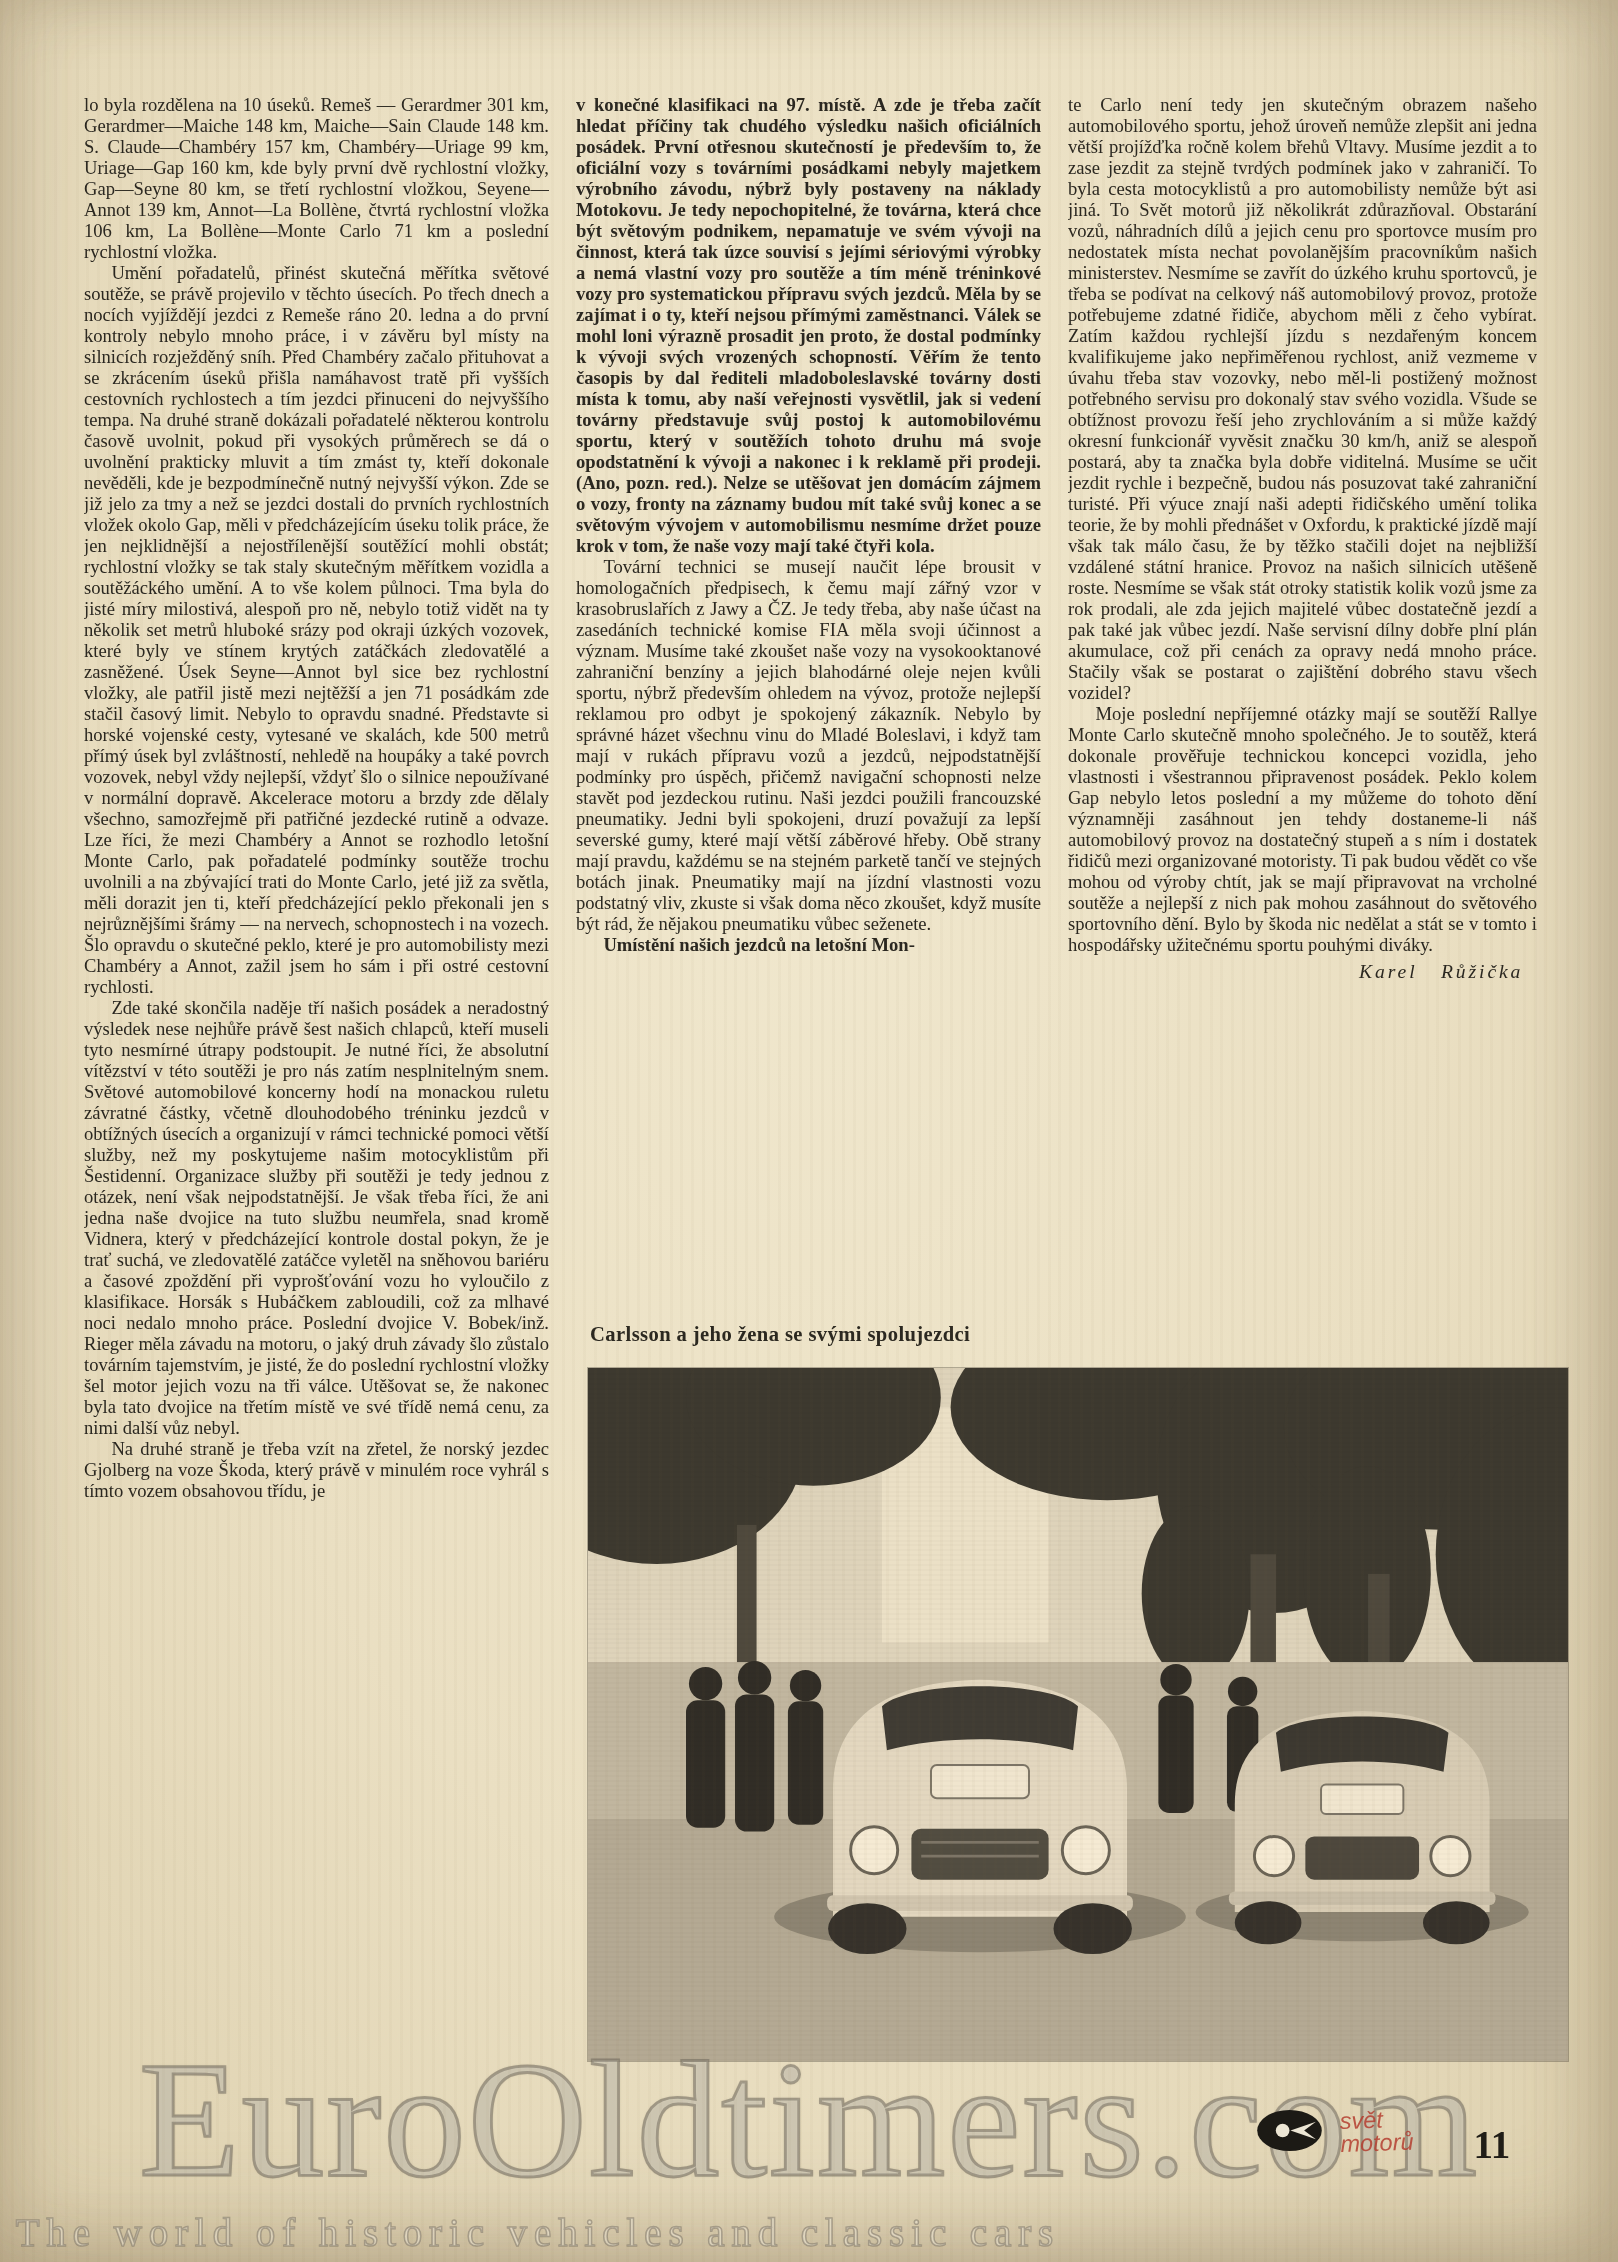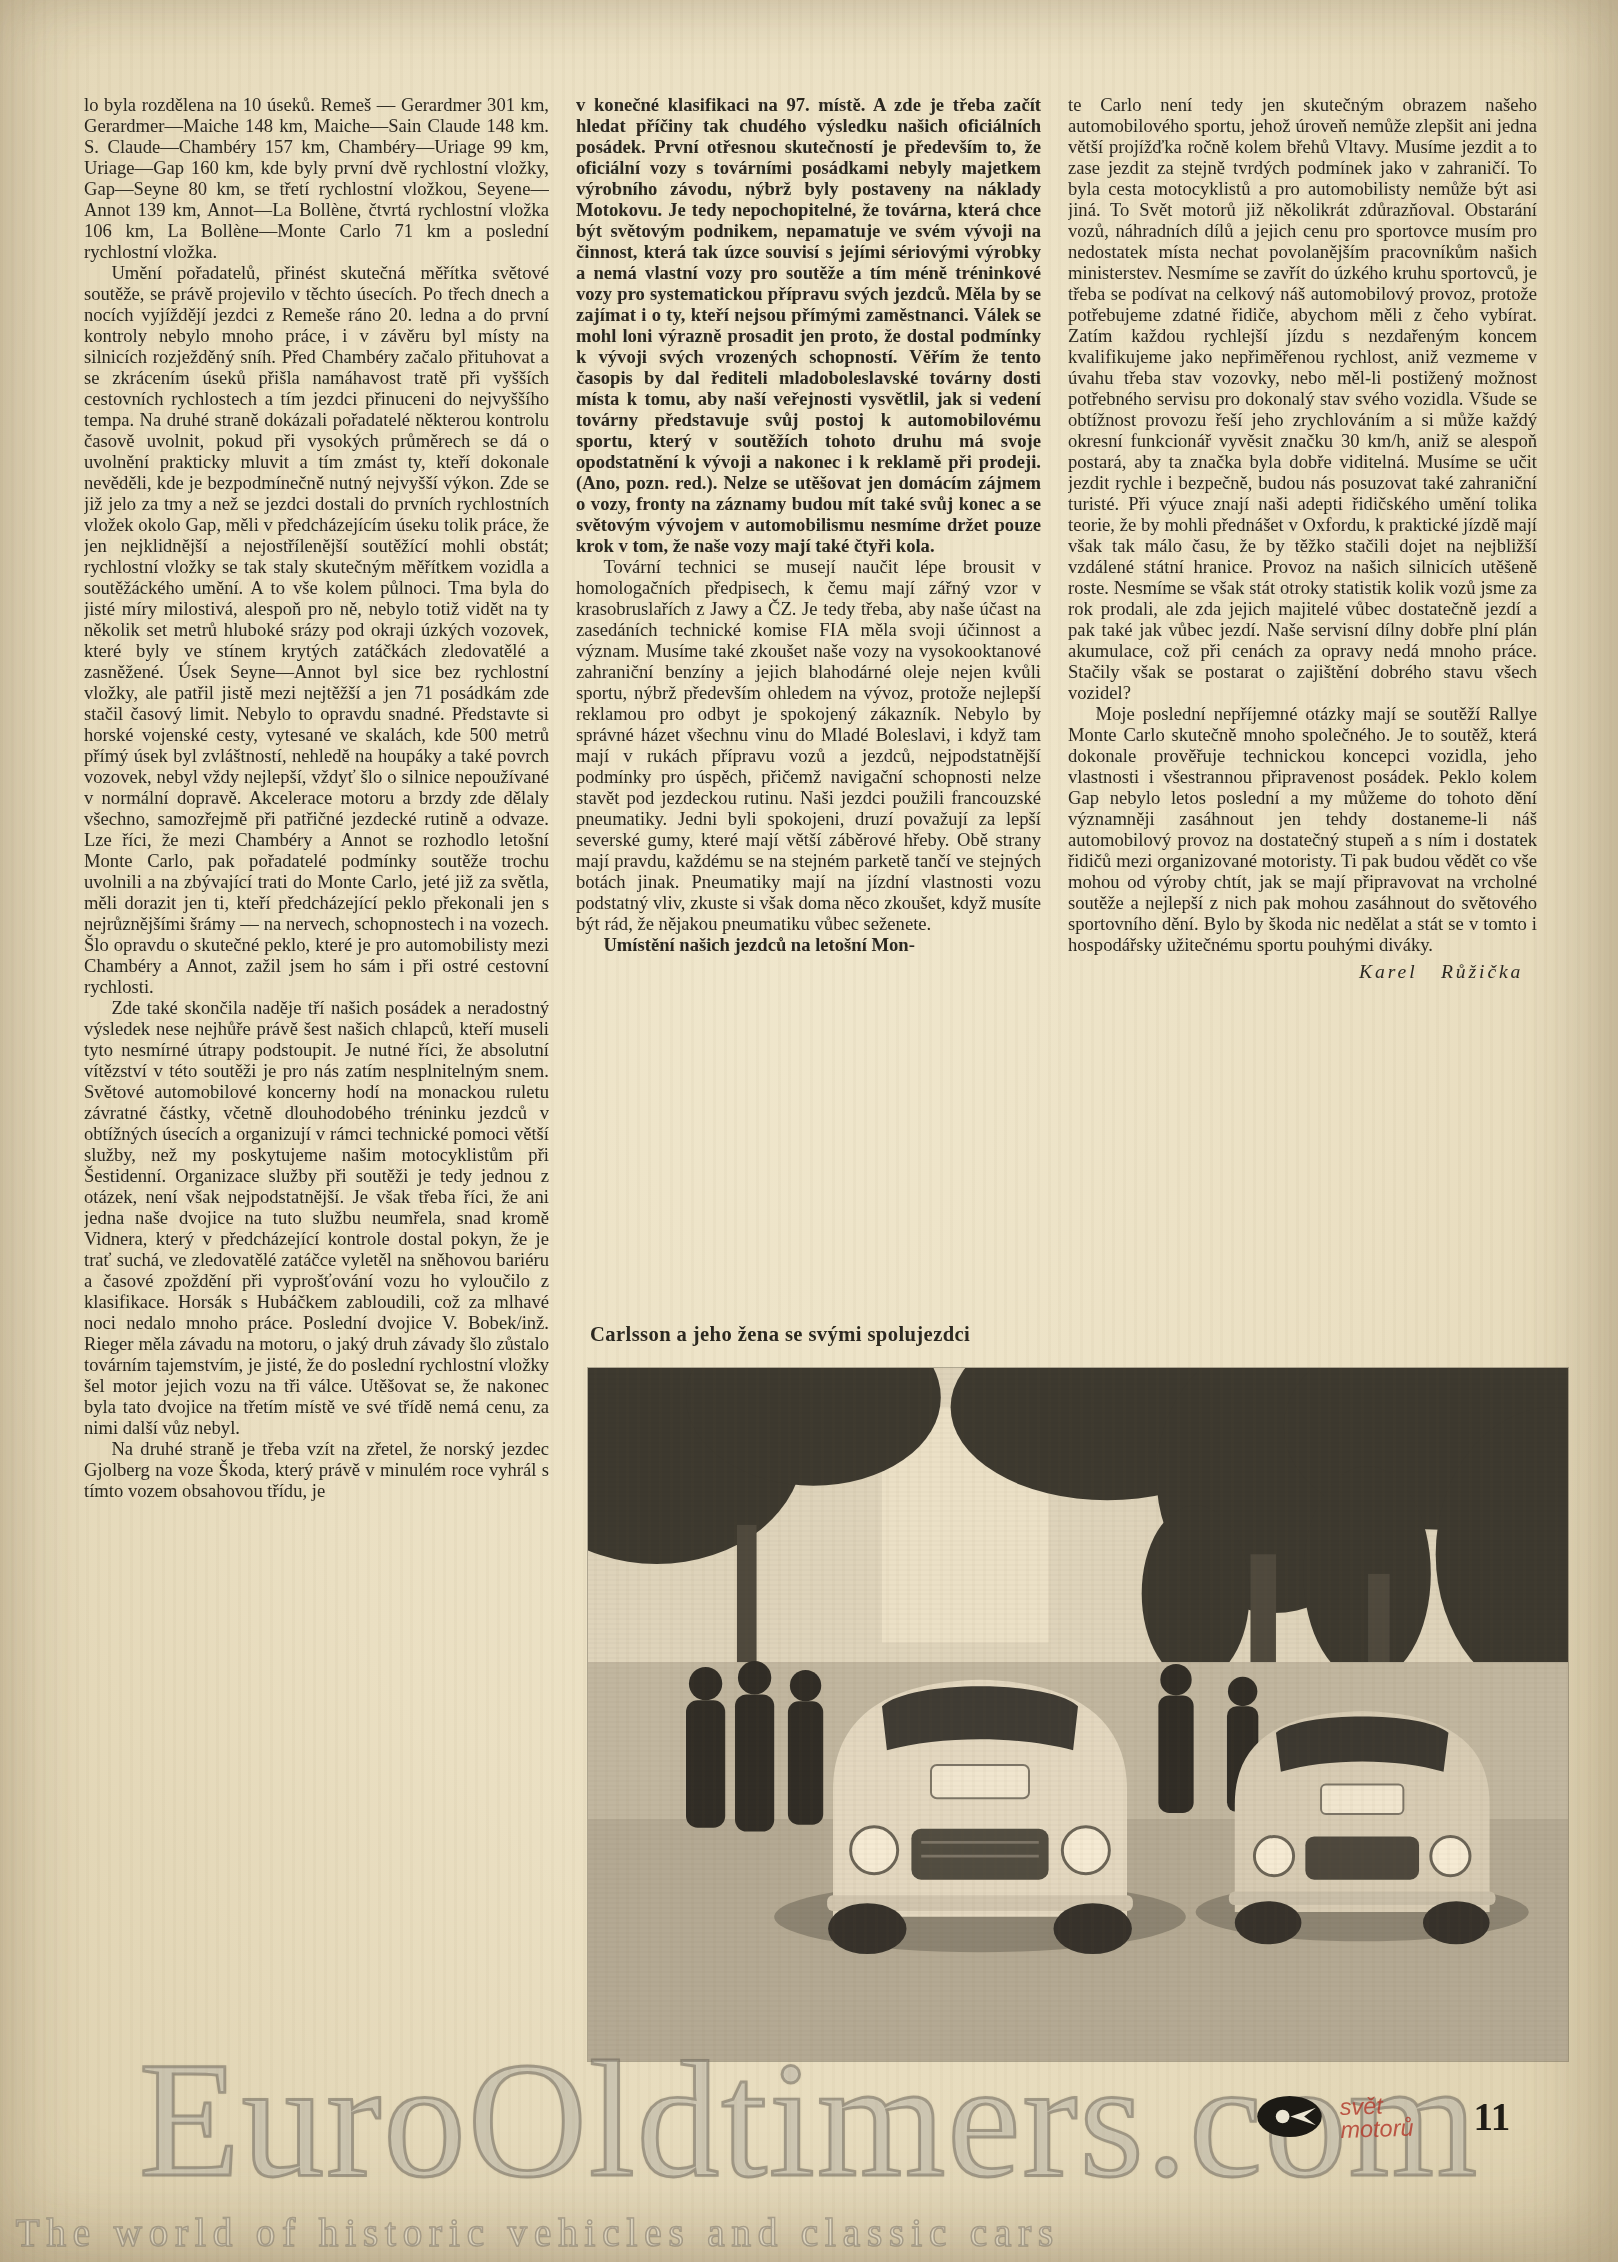--- a/index.html
+++ b/index.html
@@ -54,20 +54,21 @@
     display:flex;align-items:center;gap:15.7px;
   }
   .logo-text{
     width:118px;font-family:"Liberation Sans", sans-serif;
     font-size:23.5px;line-height:22.5px;font-style:italic;
     color:rgba(180,62,48,.85);transform:rotate(-2deg);
   }
   .page-number{
     font-size:39px;font-weight:bold;color:#201d17;
     font-family:"Liberation Serif", serif;
+    margin-top:28px;
   }
   .wm-main{
     position:absolute;left:0;right:0;top:2037px;z-index:5;
     text-align:center;
     font-size:165px;line-height:1;
     font-family:"Liberation Serif", serif;
     color:rgba(240,235,220,.42);
     -webkit-text-stroke:2.9px rgba(115,108,95,.55);
     text-shadow:0 0 2.9px rgba(100,95,82,.4);
     letter-spacing:2px;pointer-events:none;white-space:nowrap;

